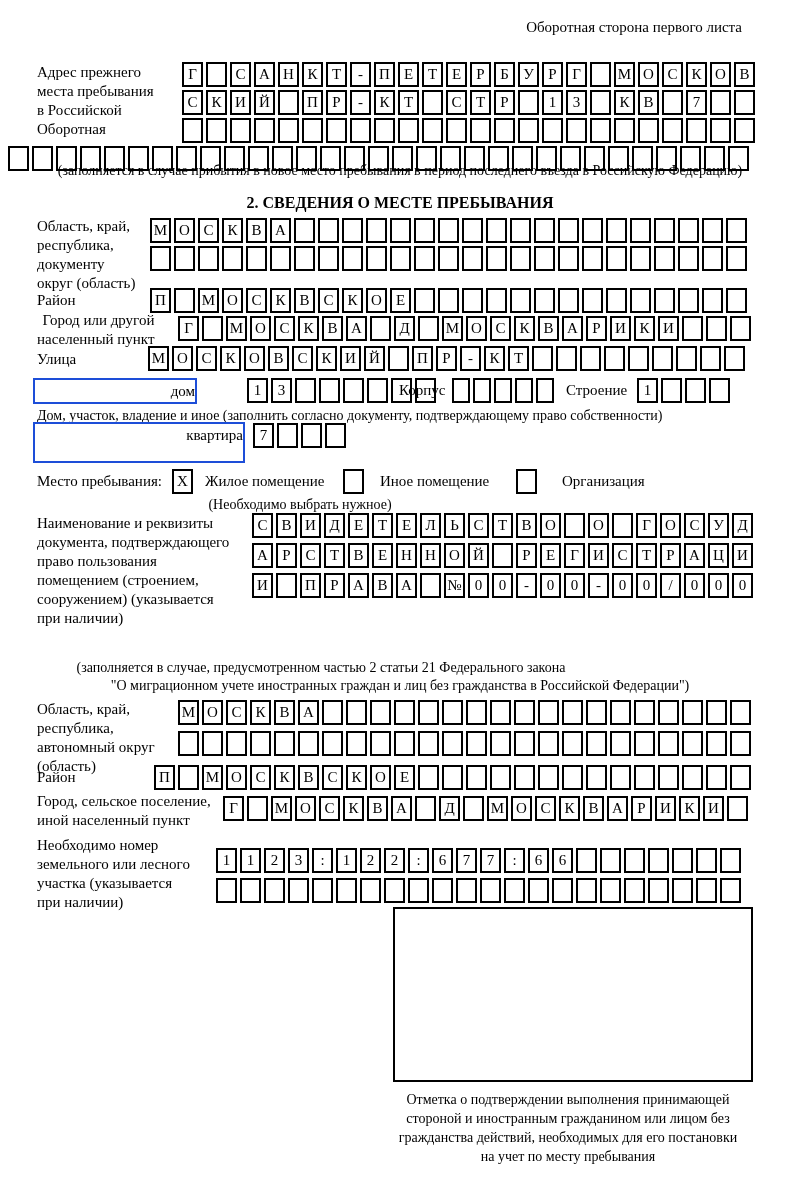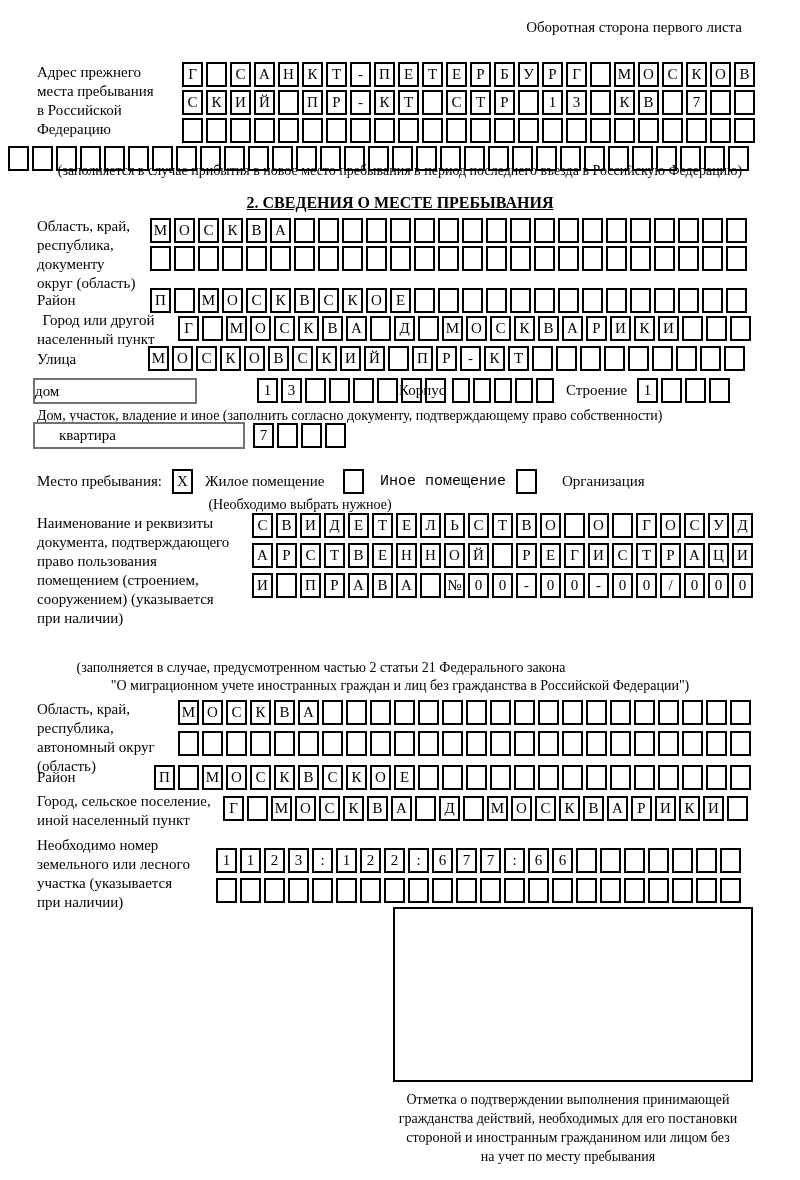--- a/index.html
+++ b/index.html
@@ -11,37 +11,37 @@
   .lbl-lines div { font-size:15px; line-height:19px; white-space:nowrap; }
   .cap { font-size:14px; line-height:17px; }
   .center { text-align:center; }
   .cellrow { position:absolute; white-space:nowrap; font-size:0; }
   .cell { display:inline-block; width:21px; height:25px; border:2px solid #000;
           margin-right:3px; text-align:center; font-size:15px; line-height:21px;
           vertical-align:top; background:#fff; }
   .cellrow.small .cell { width:18px; margin-right:3px; }
   .cbox { display:inline-block; width:21px; height:25px; border:2px solid #000;
           text-align:center; font-size:15px; line-height:21px; vertical-align:top; }
-  .widebox { position:absolute; border:2px solid #737373; text-align:left;
+  .widebox { position:absolute; border:2px solid #1d4ed8; text-align:right;
              font-size:15px; line-height:22px; background:#fff; }
   .bigbox { position:absolute; border:2px solid #000; background:#fff; }
-  .heading { font-size:16px; font-weight:bold;text-decoration:underline; }
+  .heading { font-size:16px; font-weight:bold; }
 </style>
 </head>
 <body>
 
 <div class="page">
 
   <div class="abs lbl" style="top:18px; right:58px;text-align:center;">Оборотная сторона первого листа</div>
 
   <div class="abs lbl-lines" style="left:37px; top:63px;">
     <div>Адрес прежнего</div>
     <div>места пребывания</div>
     <div>в Российской</div>
-    <div>Федерацию</div>
+    <div>Оборотная</div>
   </div>
   <div class="cellrow" style="left:182px; top:62px;"><span class="cell">Г</span><span class="cell"></span><span class="cell">С</span><span class="cell">А</span><span class="cell">Н</span><span class="cell">К</span><span class="cell">Т</span><span class="cell">-</span><span class="cell">П</span><span class="cell">Е</span><span class="cell">Т</span><span class="cell">Е</span><span class="cell">Р</span><span class="cell">Б</span><span class="cell">У</span><span class="cell">Р</span><span class="cell">Г</span><span class="cell"></span><span class="cell">М</span><span class="cell">О</span><span class="cell">С</span><span class="cell">К</span><span class="cell">О</span><span class="cell">В</span></div>
   <div class="cellrow" style="left:182px; top:90px;"><span class="cell">С</span><span class="cell">К</span><span class="cell">И</span><span class="cell">Й</span><span class="cell"></span><span class="cell">П</span><span class="cell">Р</span><span class="cell">-</span><span class="cell">К</span><span class="cell">Т</span><span class="cell"></span><span class="cell">С</span><span class="cell">Т</span><span class="cell">Р</span><span class="cell"></span><span class="cell">1</span><span class="cell">3</span><span class="cell"></span><span class="cell">К</span><span class="cell">В</span><span class="cell"></span><span class="cell">7</span><span class="cell"></span><span class="cell"></span></div>
   <div class="cellrow" style="left:182px; top:118px;"><span class="cell"></span><span class="cell"></span><span class="cell"></span><span class="cell"></span><span class="cell"></span><span class="cell"></span><span class="cell"></span><span class="cell"></span><span class="cell"></span><span class="cell"></span><span class="cell"></span><span class="cell"></span><span class="cell"></span><span class="cell"></span><span class="cell"></span><span class="cell"></span><span class="cell"></span><span class="cell"></span><span class="cell"></span><span class="cell"></span><span class="cell"></span><span class="cell"></span><span class="cell"></span><span class="cell"></span></div>
   <div class="cellrow" style="left:8px;   top:146px;"><span class="cell"></span><span class="cell"></span><span class="cell"></span><span class="cell"></span><span class="cell"></span><span class="cell"></span><span class="cell"></span><span class="cell"></span><span class="cell"></span><span class="cell"></span><span class="cell"></span><span class="cell"></span><span class="cell"></span><span class="cell"></span><span class="cell"></span><span class="cell"></span><span class="cell"></span><span class="cell"></span><span class="cell"></span><span class="cell"></span><span class="cell"></span><span class="cell"></span><span class="cell"></span><span class="cell"></span><span class="cell"></span><span class="cell"></span><span class="cell"></span><span class="cell"></span><span class="cell"></span><span class="cell"></span><span class="cell"></span></div>
   <div class="abs cap center" style="left:0; top:162px; width:800px;">(заполняется в случае прибытия в новое место пребывания в период последнего въезда в Российскую Федерацию)</div>
 
   <div class="abs heading center" style="left:0; top:194px; width:800px;">2. СВЕДЕНИЯ О МЕСТЕ ПРЕБЫВАНИЯ</div>
 
   <div class="abs lbl-lines" style="left:37px; top:217px;">
@@ -59,35 +59,35 @@
   <div class="abs lbl-lines" style="left:37px; top:311px;text-align:right;">
     <div>Город или другой</div>
     <div>населенный пункт</div>
   </div>
   <div class="cellrow" style="left:178px; top:316px;"><span class="cell">Г</span><span class="cell"></span><span class="cell">М</span><span class="cell">О</span><span class="cell">С</span><span class="cell">К</span><span class="cell">В</span><span class="cell">А</span><span class="cell"></span><span class="cell">Д</span><span class="cell"></span><span class="cell">М</span><span class="cell">О</span><span class="cell">С</span><span class="cell">К</span><span class="cell">В</span><span class="cell">А</span><span class="cell">Р</span><span class="cell">И</span><span class="cell">К</span><span class="cell">И</span><span class="cell"></span><span class="cell"></span><span class="cell"></span></div>
 
   <div class="abs lbl" style="left:37px; top:350px;">Улица</div>
   <div class="cellrow" style="left:148px; top:346px;"><span class="cell">М</span><span class="cell">О</span><span class="cell">С</span><span class="cell">К</span><span class="cell">О</span><span class="cell">В</span><span class="cell">С</span><span class="cell">К</span><span class="cell">И</span><span class="cell">Й</span><span class="cell"></span><span class="cell">П</span><span class="cell">Р</span><span class="cell">-</span><span class="cell">К</span><span class="cell">Т</span><span class="cell"></span><span class="cell"></span><span class="cell"></span><span class="cell"></span><span class="cell"></span><span class="cell"></span><span class="cell"></span><span class="cell"></span><span class="cell"></span></div>
 
   <div class="widebox" style="left:33px; top:378px; width:164px; height:26px;">дом</div>
-  <div class="cellrow" style="left:213px; top:378px;padding-left:44px;"><span class="cell">1</span><span class="cell">3</span><span class="cell"></span><span class="cell"></span><span class="cell"></span><span class="cell"></span><span class="cell"></span><span class="cell"></span></div>
+  <div class="cellrow" style="left:203px; top:378px;padding-left:44px;"><span class="cell">1</span><span class="cell">3</span><span class="cell"></span><span class="cell"></span><span class="cell"></span><span class="cell"></span><span class="cell"></span><span class="cell"></span></div>
   <div class="abs lbl" style="left:399px; top:381px;">Корпус</div>
   <div class="cellrow small" style="left:452px; top:378px;"><span class="cell"></span><span class="cell"></span><span class="cell"></span><span class="cell"></span><span class="cell"></span></div>
   <div class="abs lbl" style="left:566px; top:381px;">Строение</div>
   <div class="cellrow" style="left:637px; top:378px;"><span class="cell">1</span><span class="cell"></span><span class="cell"></span><span class="cell"></span></div>
   <div class="abs cap" style="left:37px; top:407px;">Дом, участок, владение и иное (заполнить согласно документу, подтверждающему право собственности)</div>
 
-  <div class="widebox" style="left:33px; top:422px; width:212px; height:27px;padding-left:24px;">квартира</div>
+  <div class="widebox" style="left:33px; top:422px; width:212px; height:41px;padding-left:24px;">квартира</div>
   <div class="cellrow" style="left:253px; top:423px;"><span class="cell">7</span><span class="cell"></span><span class="cell"></span><span class="cell"></span></div>
 
   <div class="abs lbl" style="left:37px; top:472px;">Место пребывания:</div>
   <span class="cbox abs" style="left:172px; top:469px;">X</span>
   <div class="abs lbl" style="left:205px; top:472px;">Жилое помещение</div>
   <span class="cbox abs" style="left:343px; top:469px;"></span>
-  <div class="abs lbl" style="left:380px; top:472px;font-family:Liberation Mono, monospace;">Иное помещение</div>
+  <div class="abs lbl" style="left:380px; top:472px;">Иное помещение</div>
   <span class="cbox abs" style="left:516px; top:469px;"></span>
   <div class="abs lbl" style="left:562px; top:472px;">Организация</div>
   <div class="abs cap center" style="left:140px; top:496px; width:320px;">(Необходимо выбрать нужное)</div>
 
   <div class="abs lbl-lines" style="left:37px; top:514px;">
     <div>Наименование и реквизиты</div>
     <div>документа, подтверждающего</div>
     <div>право пользования</div>
     <div>помещением (строением,</div>
     <div>сооружением) (указывается</div>
@@ -123,18 +123,18 @@
     <div>земельного или лесного</div>
     <div>участка (указывается</div>
     <div>при наличии)</div>
   </div>
   <div class="cellrow" style="left:216px; top:848px;"><span class="cell">1</span><span class="cell">1</span><span class="cell">2</span><span class="cell">3</span><span class="cell">:</span><span class="cell">1</span><span class="cell">2</span><span class="cell">2</span><span class="cell">:</span><span class="cell">6</span><span class="cell">7</span><span class="cell">7</span><span class="cell">:</span><span class="cell">6</span><span class="cell">6</span><span class="cell"></span><span class="cell"></span><span class="cell"></span><span class="cell"></span><span class="cell"></span><span class="cell"></span><span class="cell"></span></div>
   <div class="cellrow" style="left:216px; top:878px;"><span class="cell"></span><span class="cell"></span><span class="cell"></span><span class="cell"></span><span class="cell"></span><span class="cell"></span><span class="cell"></span><span class="cell"></span><span class="cell"></span><span class="cell"></span><span class="cell"></span><span class="cell"></span><span class="cell"></span><span class="cell"></span><span class="cell"></span><span class="cell"></span><span class="cell"></span><span class="cell"></span><span class="cell"></span><span class="cell"></span><span class="cell"></span><span class="cell"></span></div>
 
   <div class="bigbox" style="left:393px; top:907px; width:360px; height:175px;"></div>
   <div class="abs cap center" style="left:378px; top:1090px; width:380px; line-height:19px;">
     <div>Отметка о подтверждении выполнения принимающей</div>
+    <div>стороной и иностранным гражданином или лицом без</div>
     <div>гражданства действий, необходимых для его постановки</div>
-    <div>стороной и иностранным гражданином или лицом без</div>
     <div>на учет по месту пребывания</div>
   </div>
 
 </div>
 
 </body></html>

